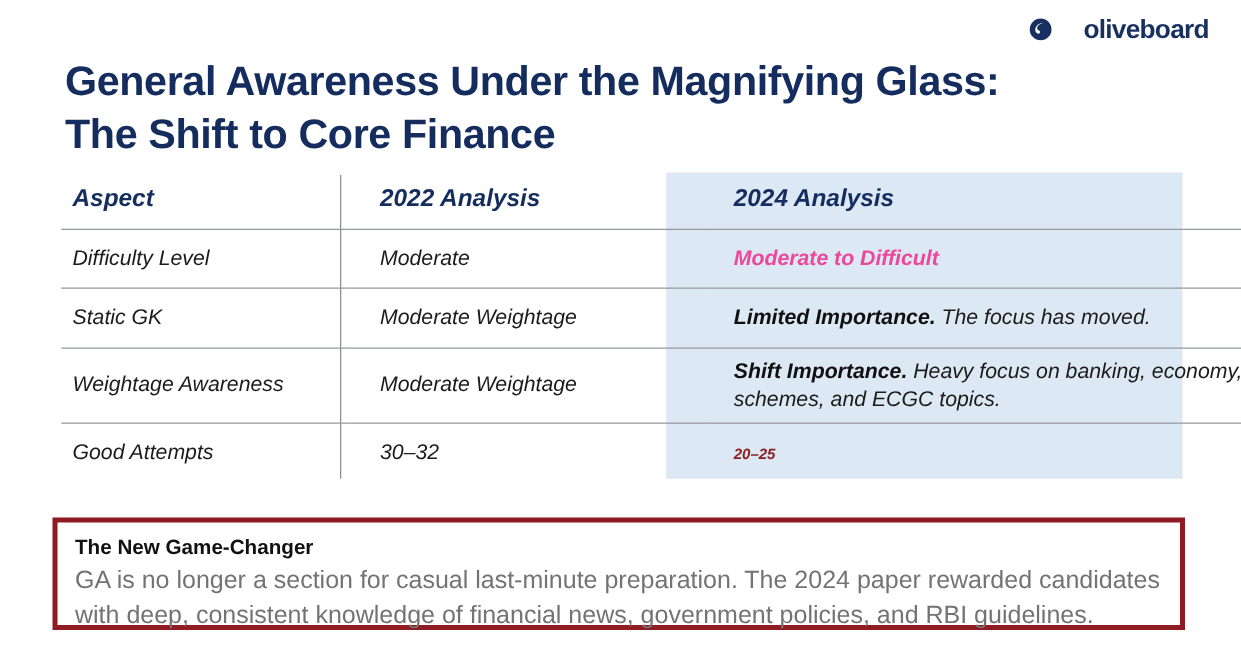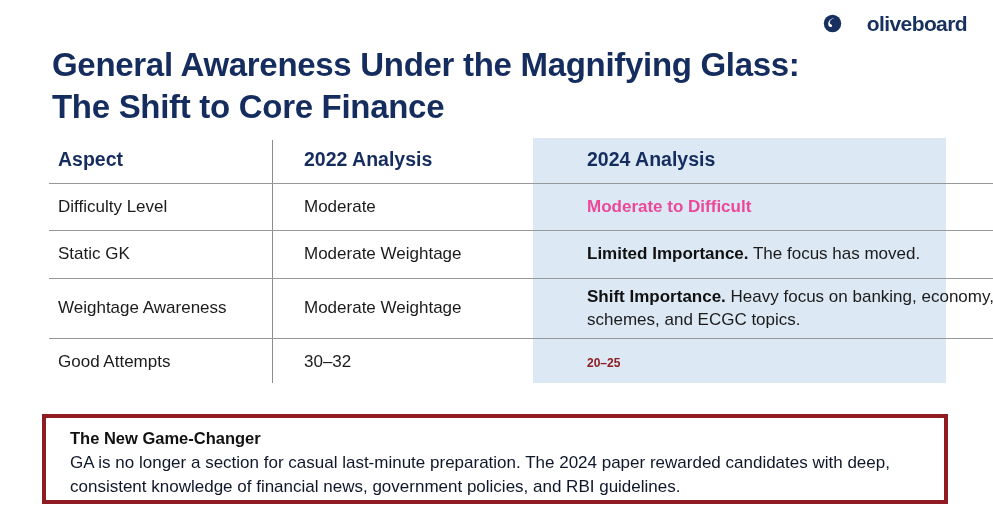--- a/index.html
+++ b/index.html
@@ -52,20 +52,21 @@
     color: #152d5e;
   }
 
   
   .table-wrap {
     position: absolute;
     left: 49px;
     top: 136px;
     width: 897px;
     height: 247px;
+    font-style: italic;
   }
   .blue-panel {
     position: absolute;
     left: 484px;
     top: 2px;
     width: 413px;
     height: 245px;
     background: #dce8f4;
   }
   .vrule {
@@ -118,33 +119,33 @@
     position: absolute;
     left: 42px;
     top: 414px;
     width: 906px;
     height: 90px;
     box-sizing: border-box;
     border: 4px solid #8e1c22;
     background: #ffffff;
   }
   .callout-inner {
-    padding: 10px 14px 0 24px;
+    padding: 10px 14px 0 14px;
   }
   .callout-title {
     font-size: 16.5px;
     font-weight: bold;
     color: #111111;
     line-height: 1.3;
     margin-bottom: 2px;
   }
   .callout-body {
-    font-size: 17px;
+    font-size: 20px;
     line-height: 1.36;
-    color: #0f172a;
+    color: #737373;
   }
 </style>
 </head>
 <body>
 
 <div class="logo">
   <svg class="logo-mark" viewBox="0 0 24 24">
     <circle cx="12" cy="12" r="11" fill="#17305f"></circle>
     <path d="M14.8 5.2c-5.0 0.3 -8.2 3.6 -8.2 7.3 0 2.2 1.3 3.8 3.0 3.8 1.1 0 1.9 -0.7 1.9 -1.6 0 -1.0 -0.8 -1.4 -1.6 -1.8 -0.9 -0.5 -1.4 -1.1 -1.4 -2.1 0 -2.4 2.6 -4.5 6.3 -5.6z" fill="#ffffff"></path>
   </svg>

